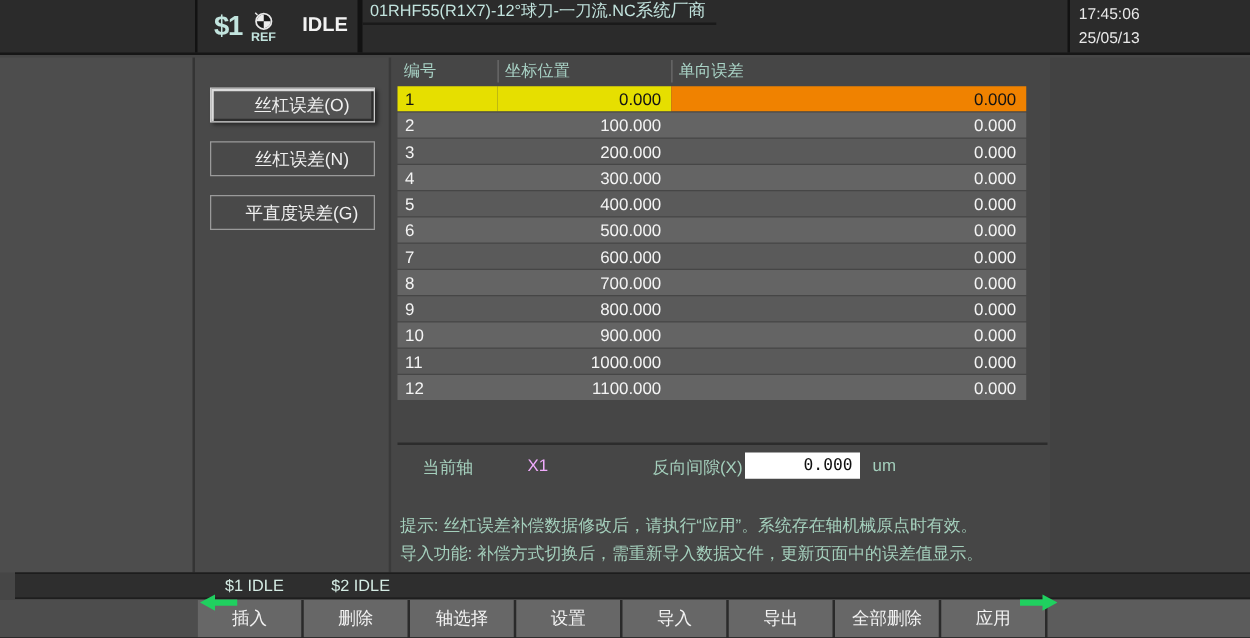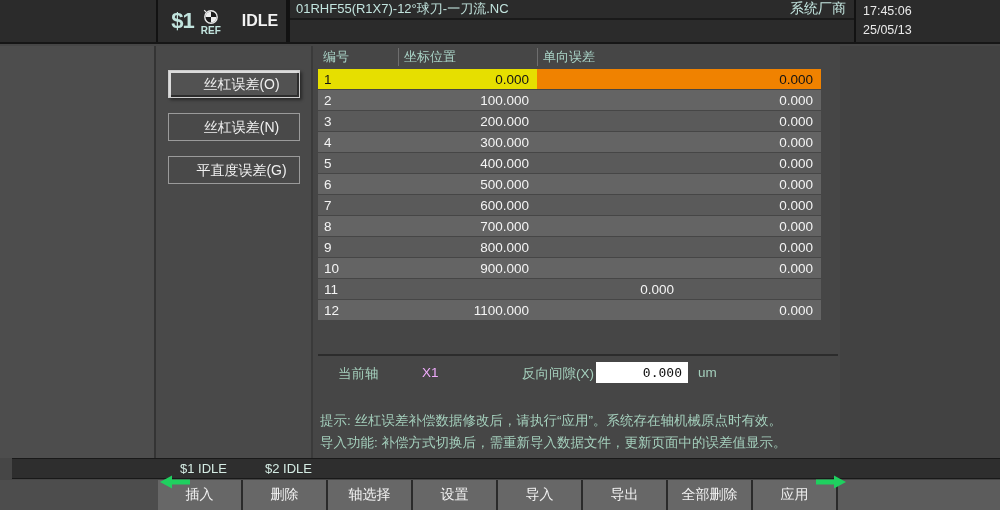--- a/index.html
+++ b/index.html
@@ -14,21 +14,21 @@
   .topbar { position:absolute; top:0; left:0; width:1000px; height:44px;
     background:#2b2b2b; border-bottom:2px solid #161616; display:flex; }
   .tb-spacer { width:156px; height:100%; }
   .tb-cell { border-left:2px solid #121212; height:100%; }
   .tb-ch { width:78px; display:flex; align-items:center; justify-content:center; gap:7px; }
   .ch-label { color:var(--cyan-text); font-size:22px; font-weight:bold; letter-spacing:-1px; }
   .ref-wrap { display:flex; flex-direction:column; align-items:center; line-height:1; margin-top:2px; }
   .ref-label { color:var(--cyan-text); font-size:10px; font-weight:bold; margin-top:1px; }
   .tb-mode { width:54px; display:flex; align-items:center; justify-content:center;
     color:#f2f2f2; font-size:16px; font-weight:bold; border-right:2px solid #121212; }
-  .tb-title { width:566px; display:flex; flex-direction:column; }
+  .tb-title { width:566px; display:flex; }
   .tb-title-top { height:20px; border-bottom:2px solid #1a1a1a; display:flex;
     align-items:center; justify-content:space-between; padding:0 8px 0 6px; }
   .prog-name { color:var(--cyan-text); font-size:13px; }
   .vendor { color:var(--cyan-text); font-size:14px; }
   .tb-title-bottom { flex:1; }
   .tb-time { width:90px; padding:2px 0 0 7px; color:#e9e9e9; font-size:12.5px; line-height:19px; }
   .tb-right { flex:1; }
 
   
   .content { position:absolute; top:46px; left:0; width:1000px; height:412px; display:flex; }
@@ -195,20 +195,21 @@
             <div class="c pos">800.000</div>
             <div class="c err">0.000</div>
           </div>
           <div class="trow">
             <div class="c no">10</div>
             <div class="c pos">900.000</div>
             <div class="c err">0.000</div>
           </div>
           <div class="trow">
             <div class="c no">11</div>
+            <div class="c pos">1000.000</div>
             <div class="c err">0.000</div>
           </div>
           <div class="trow">
             <div class="c no">12</div>
             <div class="c pos">1100.000</div>
             <div class="c err">0.000</div>
           </div>
         </div>
       </div>
 

